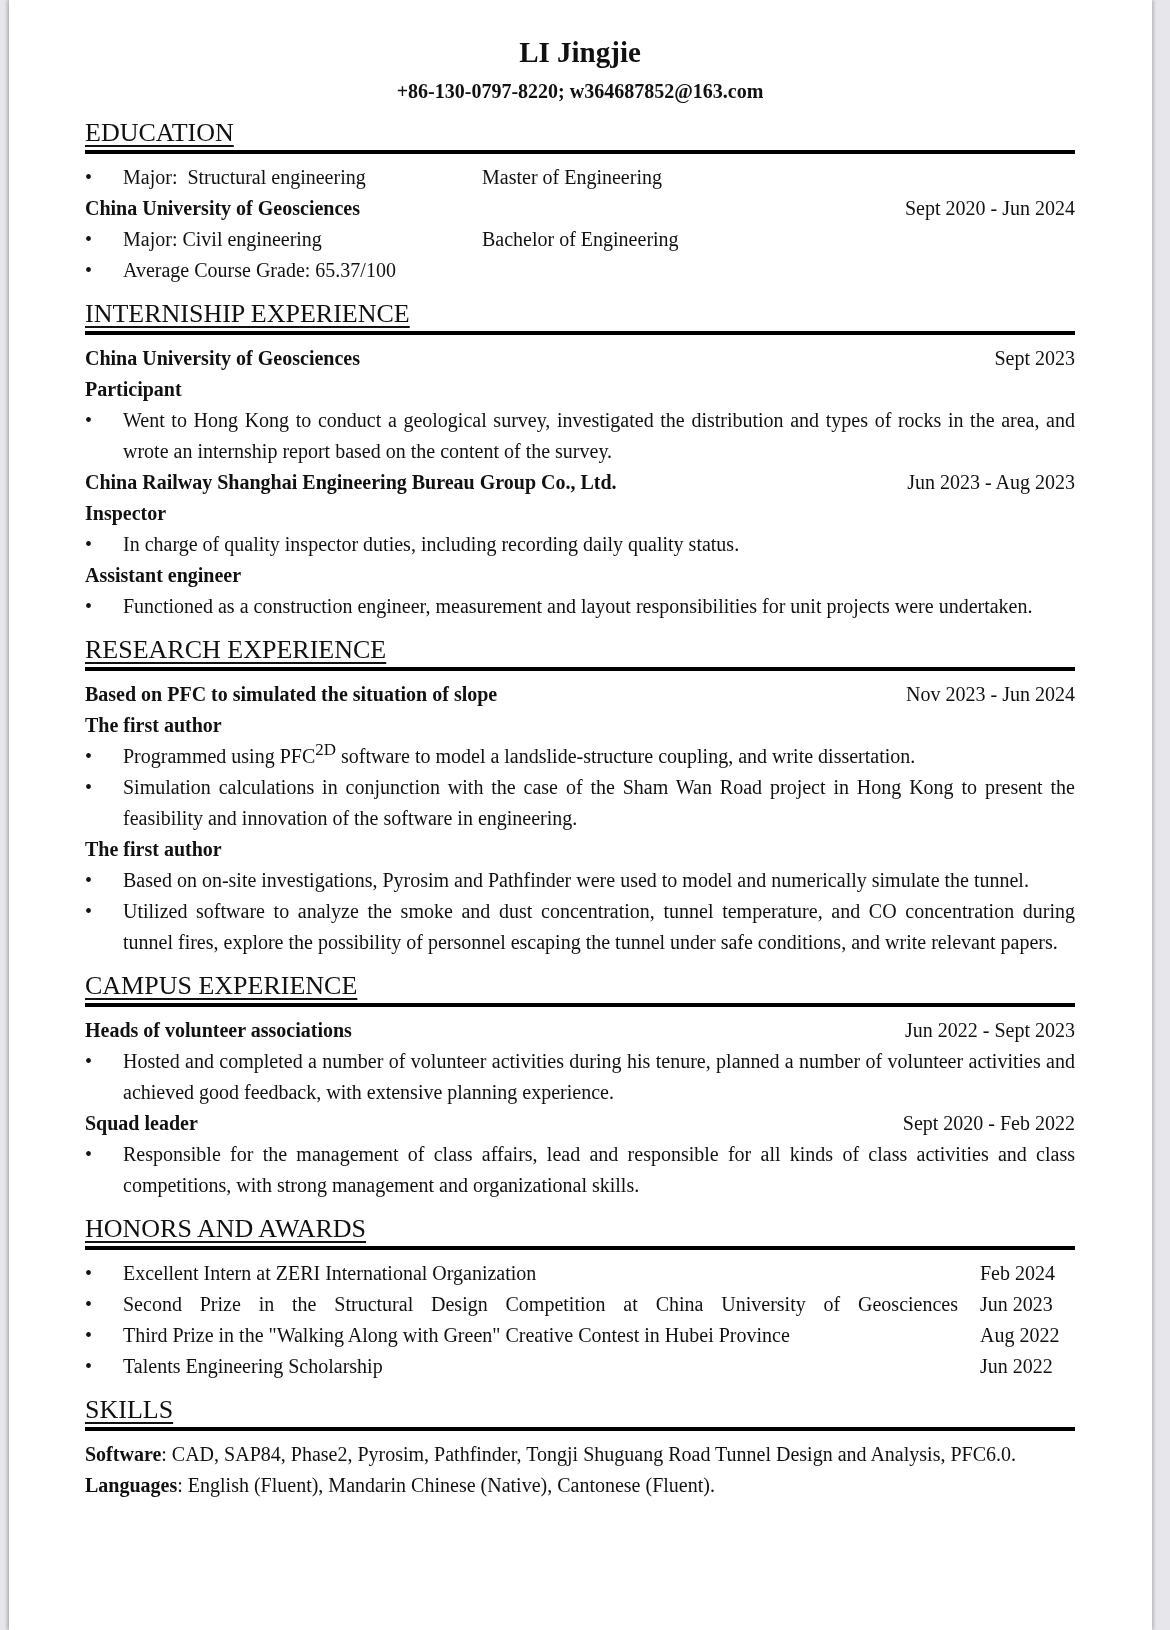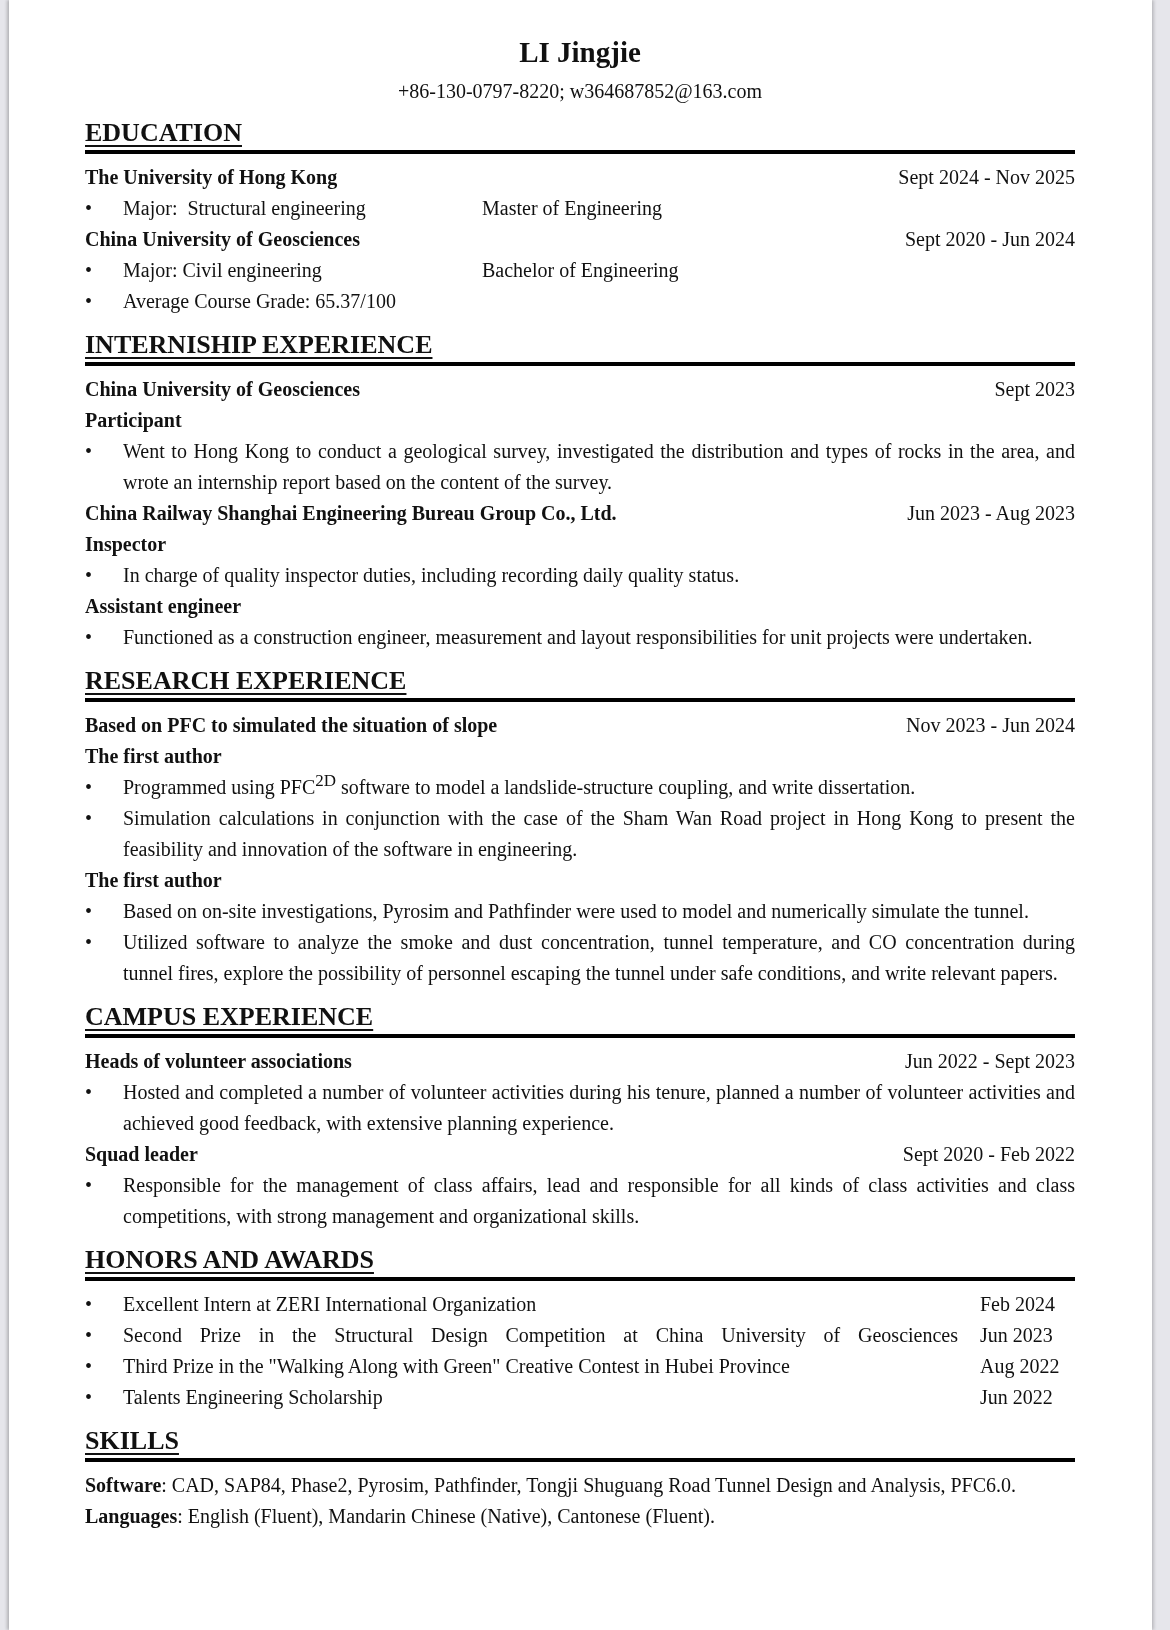--- a/index.html
+++ b/index.html
@@ -23,24 +23,25 @@
     text-align: center;
     font-size: 29px;
     font-weight: bold;
     line-height: 44px;
   }
   .contact {
     text-align: center;
     font-size: 20px;
     line-height: 27px;
     margin-top: 4px;
+    font-weight: bold;
   }
   .sec-head {
     font-size: 26px;
-    font-weight: bold;
+    font-weight: normal;
     line-height: 31px;
     border-bottom: 4px solid #000000;
     padding-bottom: 2px;
     margin: 12px 0 8px 0;
   }
   .sec-head-text {
     text-decoration: underline;
     text-decoration-thickness: 2px;
     text-underline-offset: 4px;
   }
@@ -105,24 +106,20 @@
 <body>
 
 <div class="page">
 
   <div class="name">LI Jingjie</div>
   <div class="contact">+86-130-0797-8220; w364687852@163.com</div>
 
   <div>
     <div class="sec-head"><span class="sec-head-text">EDUCATION</span></div>
 
-    <div class="row">
-      <span class="org">The University of Hong Kong</span>
-      <span class="date">Sept 2024 - Nov 2025</span>
-    </div>
     <div class="bullet">
       <span class="dot">•</span>
       <span class="btext"><span class="major">Major:&nbsp; Structural engineering</span><span>Master of Engineering</span></span>
     </div>
 
     <div class="row">
       <span class="org">China University of Geosciences</span>
       <span class="date">Sept 2020 - Jun 2024</span>
     </div>
     <div class="bullet">

